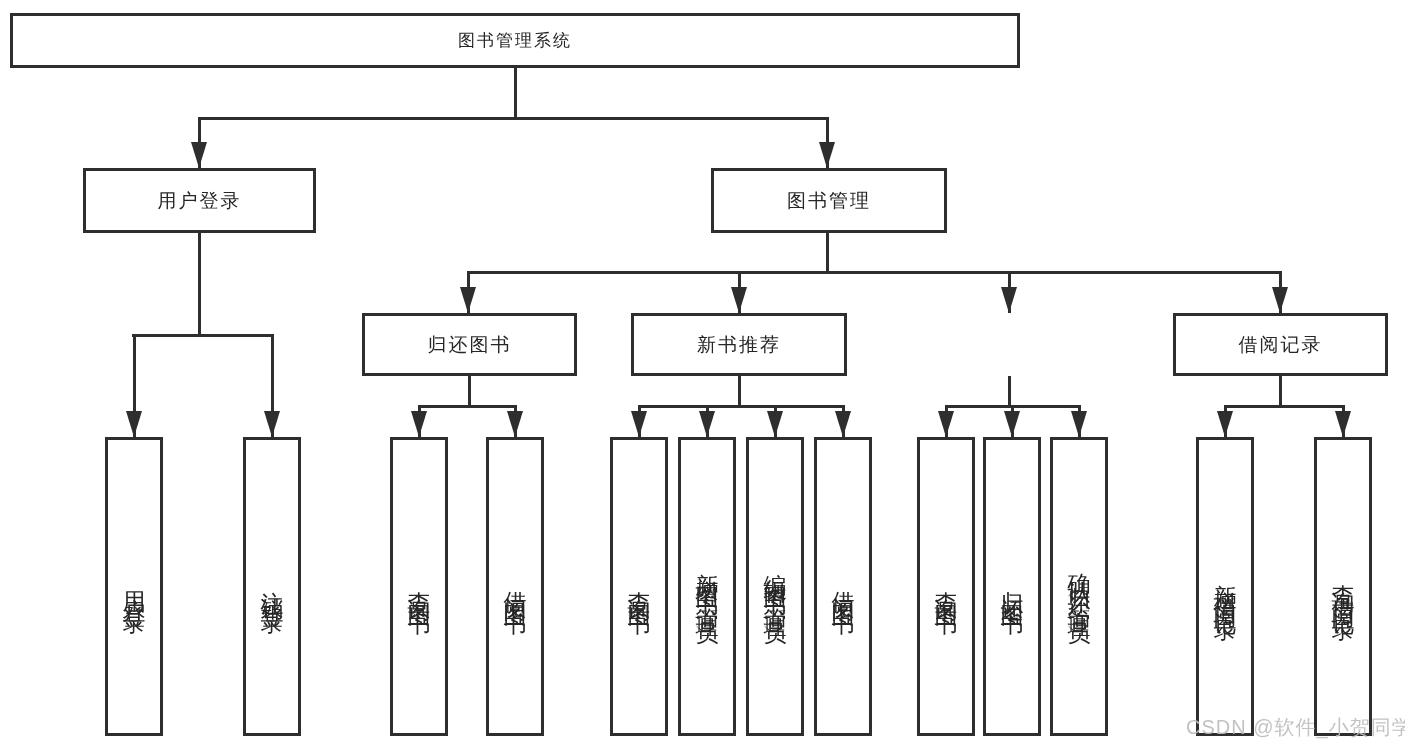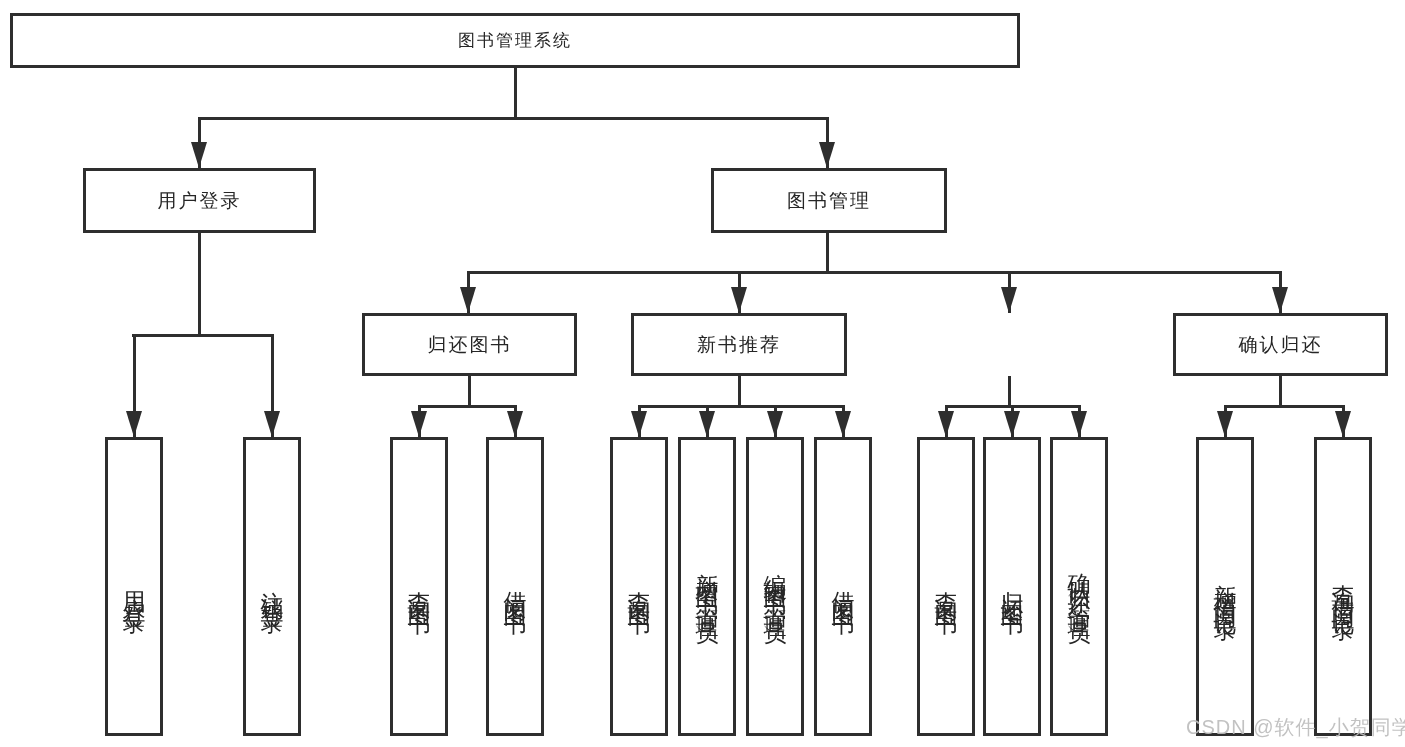--- a/index.html
+++ b/index.html
@@ -90,21 +90,21 @@
   <div class="vl" style="left:1279px;top:271px;height:42px"></div>
   <div class="ah" style="left:1272px;top:287px"></div>
 
   <div class="box hbox" style="left:362px;top:313px;width:215px;height:63px">
     <span>归还图书</span>
   </div>
   <div class="box hbox" style="left:631px;top:313px;width:216px;height:63px">
     <span>新书推荐</span>
   </div>
   <div class="box hbox" style="left:1173px;top:313px;width:215px;height:63px">
-    <span>确认归还</span>
+    <span>借阅记录</span>
   </div>
 
   <div class="vl" style="left:468px;top:376px;height:31px"></div>
   <div class="hl" style="left:418px;top:405px;width:99px"></div>
   <div class="vl" style="left:418px;top:405px;height:32px"></div>
   <div class="ah" style="left:411px;top:411px"></div>
   <div class="vl" style="left:514px;top:405px;height:32px"></div>
   <div class="ah" style="left:507px;top:411px"></div>
 
   <div class="vl" style="left:738px;top:376px;height:31px"></div>

